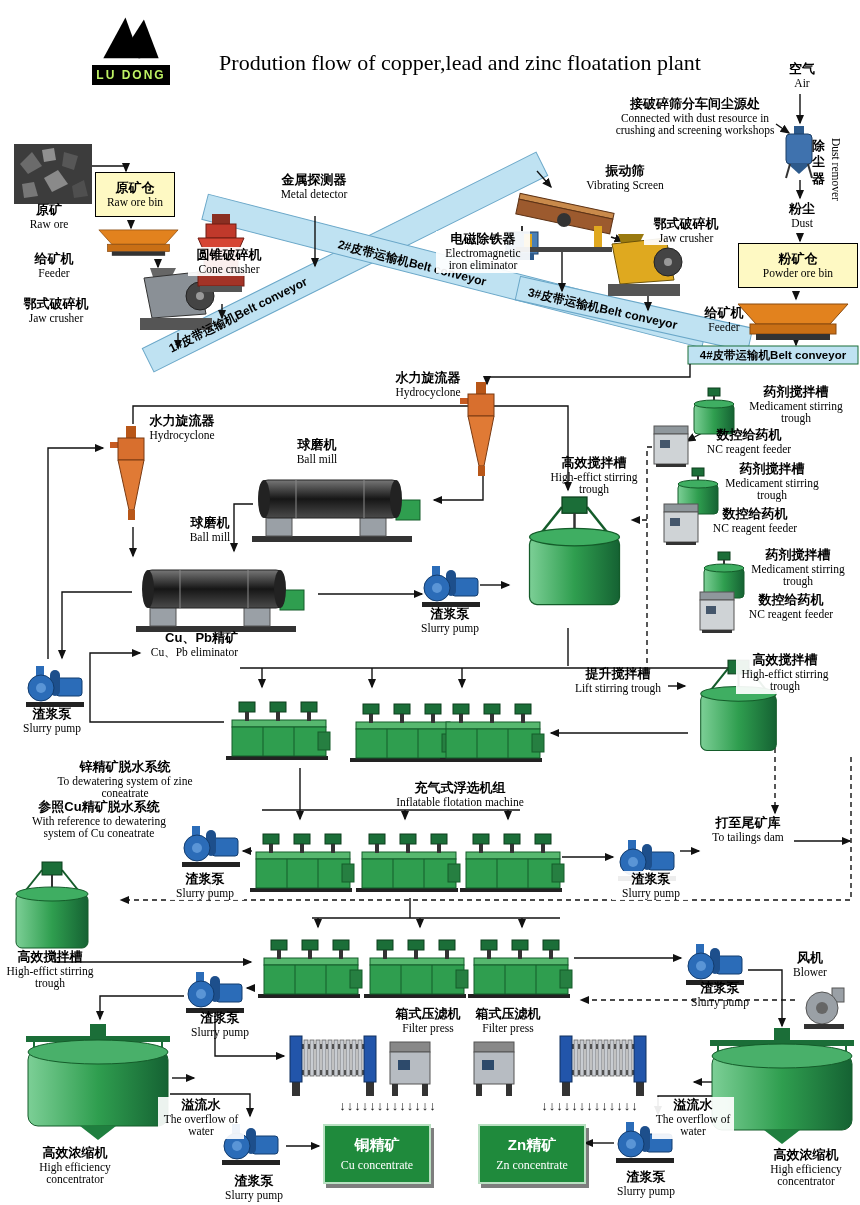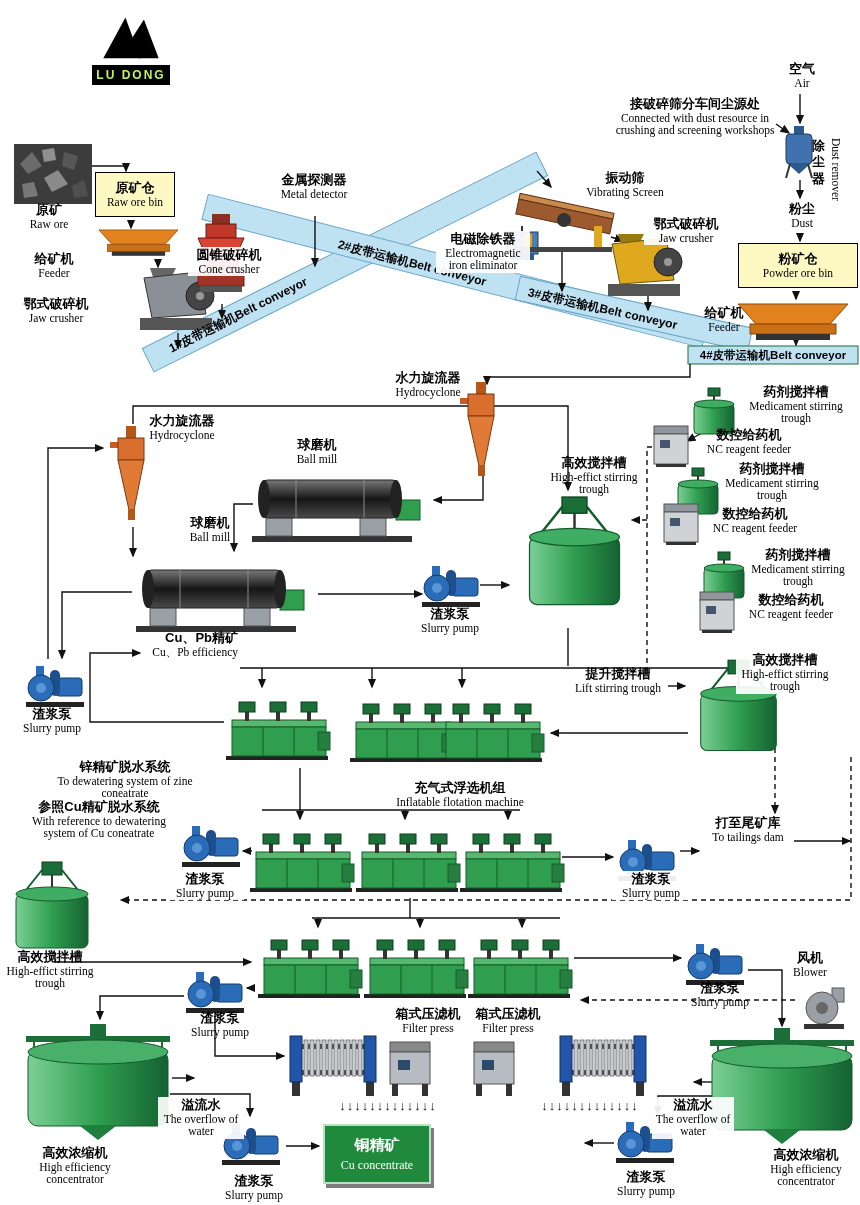--- a/index.html
+++ b/index.html
@@ -364,20 +364,21 @@
   </svg>
 
   <div class="logo">
     <svg width="64" height="48" viewBox="0 0 68 52">
       <polygon points="4,50 28,6 44,50" fill="#000"></polygon>
       <polygon points="34,30 48,8 64,50 42,50" fill="#000"></polygon>
     </svg>
     <div class="logo-bar">LU DONG</div>
   </div>
 
+  <div class="hdr title-en">Prodution flow of copper,lead and zinc floatation plant</div>
 
   <div class="beltlbl" style="left:170px;top:341px;transform:rotate(-26.5deg);transform-origin:0 50%;">1#皮带运输机Belt conveyor</div>
   <div class="beltlbl" style="left:338px;top:236px;transform:rotate(14.4deg);transform-origin:0 50%;">2#皮带运输机Belt conveyor</div>
   <div class="beltlbl" style="left:528px;top:284px;transform:rotate(12.6deg);transform-origin:0 50%;">3#皮带运输机Belt conveyor</div>
   <div class="beltlbl" style="left:690px;top:348px;width:166px;text-align:center;font-size:11.5px;">4#皮带运输机Belt conveyor</div>
 
   <div id="labels">
       <div class="lbl" style="left: 778px; top: 62px; width: 48px;">
         <span class="zh">空气</span>
         <span class="en">Air</span>
@@ -415,21 +416,21 @@
         <span class="en">Metal detector</span>
       </div>
       <div class="lbl wbg" style="left: 188px; top: 247px; width: 80px;">
         <span class="zh">圆锥破碎机</span>
         <span class="en">Cone crusher</span>
       </div>
       <div class="lbl wbg" style="left: 436px; top: 231px; width: 92px;">
         <span class="zh">电磁除铁器</span>
         <span class="en">Electromagnetic iron eliminator</span>
       </div>
-      <div class="lbl" style="left: 580px; top: 171px; width: 90px;">
+      <div class="lbl" style="left: 580px; top: 164px; width: 90px;">
         <span class="zh">振动筛</span>
         <span class="en">Vibrating Screen</span>
       </div>
       <div class="lbl wbg" style="left: 644px; top: 216px; width: 82px;">
         <span class="zh">鄂式破碎机</span>
         <span class="en">Jaw crusher</span>
       </div>
       <div class="lbl box" style="left: 738px; top: 243px; width: 114px;">
         <span class="zh">粉矿仓</span>
         <span class="en">Powder ore bin</span>
@@ -489,21 +490,21 @@
       <div class="lbl wbg" style="left: 736px; top: 652px; width: 96px;">
         <span class="zh">高效搅拌槽</span>
         <span class="en">High-effict stirring trough</span>
       </div>
       <div class="lbl" style="left: 568px; top: 667px; width: 100px;">
         <span class="zh">提升搅拌槽</span>
         <span class="en">Lift stirring trough</span>
       </div>
       <div class="lbl" style="left: 134px; top: 631px; width: 104px; text-align: right;">
         <span class="zh">Cu、Pb精矿</span>
-        <span class="en">Cu、Pb efficiency</span>
+        <span class="en">Cu、Pb eliminator</span>
       </div>
       <div class="lbl" style="left: 16px; top: 707px; width: 72px;">
         <span class="zh">渣浆泵</span>
         <span class="en">Slurry pump</span>
       </div>
       <div class="lbl" style="left: 50px; top: 760px; width: 150px;">
         <span class="zh">锌精矿脱水系统</span>
         <span class="en">To dewatering system of zine coneatrate</span>
       </div>
       <div class="lbl" style="left: 26px; top: 800px; width: 146px;">
@@ -576,14 +577,18 @@
       </div>
     </div>
 
   <div class="darr" style="left:318px;top:1098px;width:140px;">↓↓↓↓↓↓↓↓↓↓↓↓↓</div>
   <div class="darr" style="left:520px;top:1098px;width:140px;">↓↓↓↓↓↓↓↓↓↓↓↓↓</div>
 
   <div class="product" style="left:323px;top:1124px;">
     <span class="pzh">铜精矿</span>
     <span class="pen">Cu concentrate</span>
   </div>
+  <div class="product" style="left:478px;top:1124px;">
+    <span class="pzh">Zn精矿</span>
+    <span class="pen">Zn concentrate</span>
+  </div>
 
 </div>
 
 </body></html>

